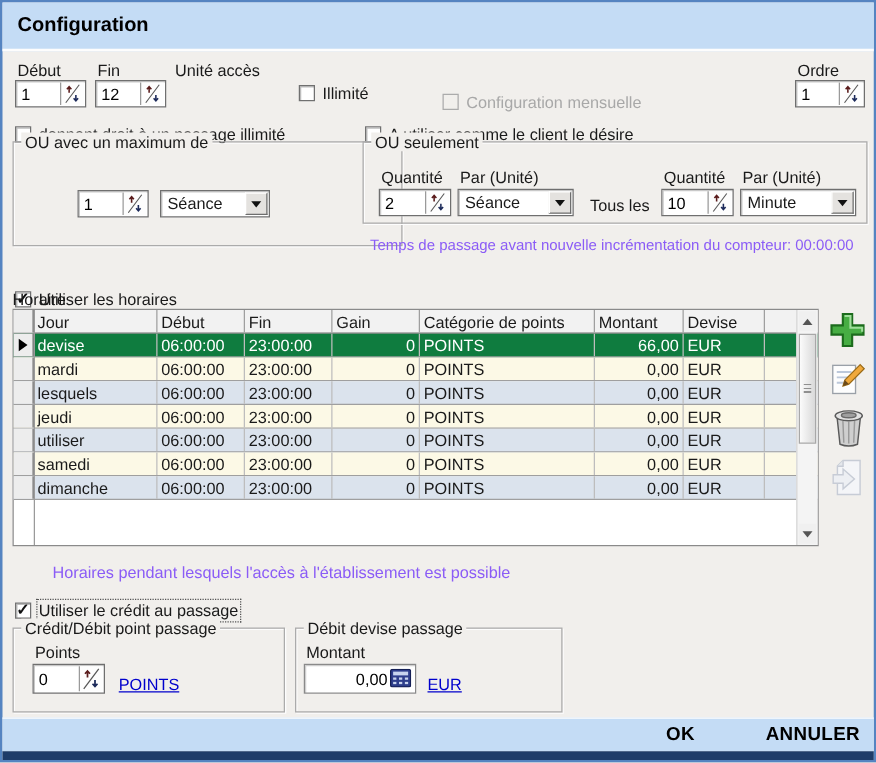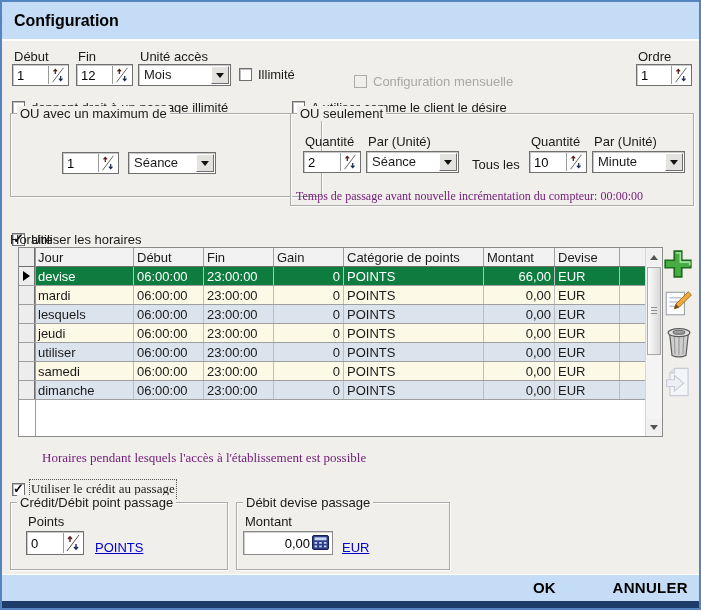--- a/index.html
+++ b/index.html
@@ -8,44 +8,44 @@
     background:#F1EFEC;
     box-shadow:inset 0 0 0 2px #5584C1;
     font-family:"Liberation Sans", sans-serif;
     font-size:13px;color:#1a1a1a;
   }
   
   .titlebar{position:absolute;top:2px;left:2px;right:2px;height:37px;background:#C4DCF5;border-bottom:2px solid #FDFDFD;}
   .titlebar .title{position:absolute;left:12px;top:0;line-height:37px;font-size:16px;font-weight:bold;color:#000;}
   
   .lbl{position:absolute;white-space:nowrap;color:#1a1a1a;}
-  .note-blue{position:absolute;white-space:nowrap;color:#701a75;font-family:Liberation Serif, serif;}
+  .note-blue{position:absolute;white-space:nowrap;color:#8b5cf6;}
   
   .spin{position:absolute;height:22px;background:#fff;border:1px solid #6F6F6F;box-shadow:inset 1px 1px 0 #c9c9c9;box-sizing:border-box;}
   .spin input{position:absolute;left:2px;top:1px;bottom:1px;right:20px;border:none;outline:none;padding:0 0 0 2px;font:13px "Liberation Sans",sans-serif;background:transparent;width:calc(100% - 24px);}
   .spin .spin-btn{position:absolute;top:1px;bottom:1px;right:1px;width:18px;background:#FDFDFD;border-left:1px solid #9a9a9a;}
   .spin .spin-btn svg{display:block;width:100%;height:100%;}
   
   .dd{position:absolute;height:22px;background:#fff;border:1px solid #6F6F6F;box-shadow:inset 1px 1px 0 #c9c9c9;box-sizing:border-box;}
   .dd .dd-val{position:absolute;left:5px;top:0;line-height:20px;font-size:13px;white-space:nowrap;}
   .dd .dd-btn{position:absolute;top:1px;bottom:1px;right:1px;width:18px;background:#E4E2DF;border:1px solid #fff;border-right-color:#6e6e6e;border-bottom-color:#6e6e6e;box-sizing:border-box;}
   .dd .tri{position:absolute;left:50%;top:50%;margin:-2px 0 0 -4px;width:0;height:0;border-left:4px solid transparent;border-right:4px solid transparent;border-top:5px solid #111;}
   
   .cb{position:absolute;display:flex;align-items:center;gap:6px;cursor:default;text-align:center;}
   .cb .box{width:13px;height:13px;background:#fff;border:1px solid #707070;box-shadow:inset 1px 1px 0 #bdbdbd;box-sizing:border-box;position:relative;flex:none;}
   .cb.checked .box::after{content:"✓";position:absolute;left:0px;top:-3px;font-size:13px;font-weight:bold;color:#101010;}
   .cb.disabled .box{background:#F1EFEC;border-color:#ABABAB;box-shadow:none;}
   .cb .cb-label{white-space:nowrap;}
   .cb.disabled .cb-label{color:#A8A8A8;}
-  .cb .focus-dotted{outline:1px dotted #555;outline-offset:1px;font-family:Liberation Serif, serif;}
+  .cb .focus-dotted{outline:1px dotted #555;outline-offset:1px;}
   
   .fs{position:absolute;border:1px solid #ABABAB;box-shadow:1px 1px 0 #fdfdfd inset, 1px 1px 0 #fdfdfd;box-sizing:border-box;}
   .fs .legend{position:absolute;top:-8px;left:6px;background:#F1EFEC;padding:0 3px;white-space:nowrap;}
   
-  .grid{position:absolute;background:#fff;border:1px solid #8a8a8a;box-sizing:border-box;margin-left:8px;}
+  .grid{position:absolute;background:#fff;border:1px solid #8a8a8a;box-sizing:border-box;}
   .grid .hdr,.grid .row{display:flex;height:19px;box-sizing:border-box;}
   .grid .hdr{background:#F2F2F2;border-bottom:1px solid #6e6e6e;}
   .grid .cell{box-sizing:border-box;padding:1px 3px 0 3px;font-size:13px;line-height:17px;white-space:nowrap;overflow:hidden;border-right:1px solid #bdbdbd;}
   .grid .hdr .cell{border-right:1px solid #9f9f9f;}
   .grid .row{border-bottom:1px solid #9f9f9f;}
   .c-sel{flex:none;width:16px;background:#EDEDED;border-right:1px solid #6e6e6e !important;position:relative;}
   .c-jour{flex:none;width:99px;}
   .c-deb,.c-fin,.c-gain{flex:none;width:70px;}
   .c-gain{text-align:right;}
   .c-cat{flex:none;width:140px;}
@@ -107,26 +107,20 @@
   <div class="spin" style="left:76px;top:64px;width:57px;">
     <input value="12" style="">
     <span class="spin-btn">
       <svg viewBox="0 0 16 20">
           <path d="M14 2 L2 18" stroke="#555" stroke-width="1"></path>
           <path d="M5 9 V4 M3 6 l2 -2.2 2 2.2" stroke="#5a1c1c" stroke-width="1.4" fill="none"></path>
           <path d="M11 11 V16 M9 14 l2 2.2 2 -2.2" stroke="#1c2a5a" stroke-width="1.4" fill="none"></path>
         </svg>
     </span>
   </div>
-  <div class="dd" style="left:138px;top:64px;width:93px;">
-    <span class="dd-val">Mois</span>
-    <span class="dd-btn">
-        <span class="tri"></span>
-      </span>
-  </div>
   <div class="cb" style="left:239px;top:67px;">
     <span class="box"></span>
     <span class="cb-label">Illimité</span>
   </div>
   <div class="cb disabled" style="left:354px;top:74px;">
     <span class="box"></span>
     <span class="cb-label">Configuration mensuelle</span>
   </div>
   <div class="spin" style="left:636px;top:64px;width:56px;">
     <input value="1" style="">
@@ -161,21 +155,21 @@
         </svg>
     </span>
   </div>
   <div class="dd" style="left:128px;top:152px;width:88px;">
     <span class="dd-val">Séance</span>
     <span class="dd-btn">
         <span class="tri"></span>
       </span>
   </div>
 
-  <div class="fs" style="left:290px;top:113px;width:404px;height:93px;">
+  <div class="fs" style="left:290px;top:113px;width:404px;height:66px;">
     <span class="legend">OU seulement</span>
   </div>
   <span class="lbl" style="left:305px;top:134px;">Quantité</span>
   <div class="spin" style="left:303px;top:151px;width:58px;">
     <input value="2" style="">
     <span class="spin-btn">
       <svg viewBox="0 0 16 20">
           <path d="M14 2 L2 18" stroke="#555" stroke-width="1"></path>
           <path d="M5 9 V4 M3 6 l2 -2.2 2 2.2" stroke="#5a1c1c" stroke-width="1.4" fill="none"></path>
           <path d="M11 11 V16 M9 14 l2 2.2 2 -2.2" stroke="#1c2a5a" stroke-width="1.4" fill="none"></path>

